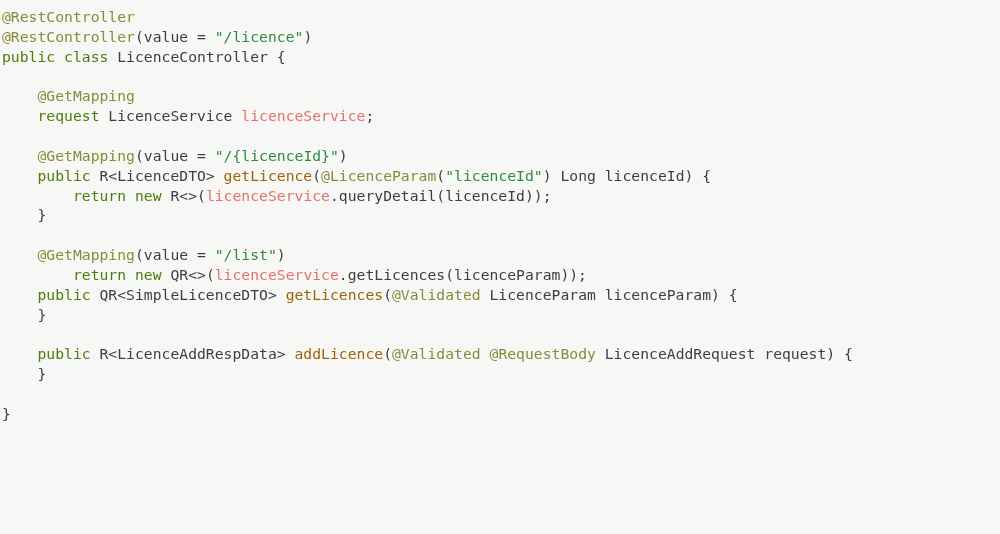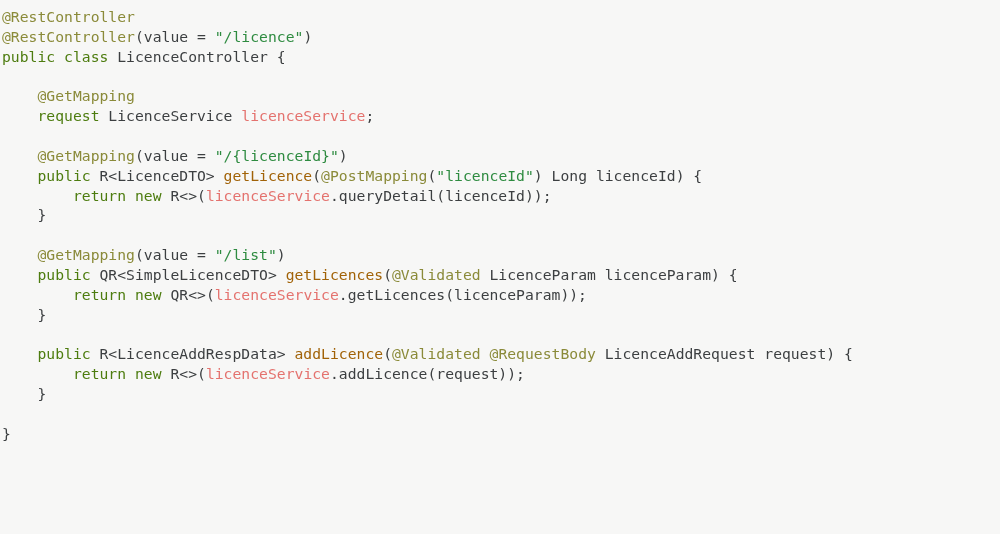--- a/index.html
+++ b/index.html
@@ -48,28 +48,27 @@
 <div id="code-surface">
   <div id="code-block">
       <div class="code-line"><span class="t-annotation">@RestController</span></div>
       <div class="code-line"><span class="t-annotation">@RestController</span><span class="t-plain">(</span><span class="t-plain">value</span><span class="t-plain"> = </span><span class="t-string">"/licence"</span><span class="t-plain">)</span></div>
       <div class="code-line"><span class="t-keyword">public</span><span class="t-plain"> </span><span class="t-keyword">class</span><span class="t-plain"> LicenceController {</span></div>
       <div class="code-line blank">&nbsp;</div>
       <div class="code-line"><span class="t-plain">    </span><span class="t-annotation">@GetMapping</span></div>
       <div class="code-line"><span class="t-plain">    </span><span class="t-keyword">request</span><span class="t-plain"> LicenceService </span><span class="t-field">licenceService</span><span class="t-plain">;</span></div>
       <div class="code-line blank">&nbsp;</div>
       <div class="code-line"><span class="t-plain">    </span><span class="t-annotation">@GetMapping</span><span class="t-plain">(</span><span class="t-plain">value</span><span class="t-plain"> = </span><span class="t-string">"/{licenceId}"</span><span class="t-plain">)</span></div>
-      <div class="code-line"><span class="t-plain">    </span><span class="t-keyword">public</span><span class="t-plain"> R&lt;LicenceDTO&gt; </span><span class="t-method">getLicence</span><span class="t-plain">(</span><span class="t-annotation">@PostMapping</span><span class="t-plain">(</span><span class="t-string">"licenceId"</span><span class="t-plain">) Long licenceId) {</span></div>
+      <div class="code-line"><span class="t-plain">    </span><span class="t-keyword">public</span><span class="t-plain"> R&lt;LicenceDTO&gt; </span><span class="t-method">getLicence</span><span class="t-plain">(</span><span class="t-annotation">@LicenceParam</span><span class="t-plain">(</span><span class="t-string">"licenceId"</span><span class="t-plain">) Long licenceId) {</span></div>
       <div class="code-line"><span class="t-plain">        </span><span class="t-keyword">return</span><span class="t-plain"> </span><span class="t-keyword">new</span><span class="t-plain"> R&lt;&gt;(</span><span class="t-field">licenceService</span><span class="t-plain">.queryDetail(licenceId));</span></div>
       <div class="code-line"><span class="t-plain">    }</span></div>
       <div class="code-line blank">&nbsp;</div>
       <div class="code-line"><span class="t-plain">    </span><span class="t-annotation">@GetMapping</span><span class="t-plain">(</span><span class="t-plain">value</span><span class="t-plain"> = </span><span class="t-string">"/list"</span><span class="t-plain">)</span></div>
+      <div class="code-line"><span class="t-plain">        </span><span class="t-keyword">return</span><span class="t-plain"> </span><span class="t-keyword">new</span><span class="t-plain"> QR&lt;&gt;(</span><span class="t-field">licenceService</span><span class="t-plain">.getLicences(licenceParam));</span></div>
       <div class="code-line"><span class="t-plain">    </span><span class="t-keyword">public</span><span class="t-plain"> QR&lt;SimpleLicenceDTO&gt; </span><span class="t-method">getLicences</span><span class="t-plain">(</span><span class="t-annotation">@Validated</span><span class="t-plain"> LicenceParam licenceParam) {</span></div>
-      <div class="code-line"><span class="t-plain">        </span><span class="t-keyword">return</span><span class="t-plain"> </span><span class="t-keyword">new</span><span class="t-plain"> QR&lt;&gt;(</span><span class="t-field">licenceService</span><span class="t-plain">.getLicences(licenceParam));</span></div>
       <div class="code-line"><span class="t-plain">    }</span></div>
       <div class="code-line blank">&nbsp;</div>
       <div class="code-line"><span class="t-plain">    </span><span class="t-keyword">public</span><span class="t-plain"> R&lt;LicenceAddRespData&gt; </span><span class="t-method">addLicence</span><span class="t-plain">(</span><span class="t-annotation">@Validated</span><span class="t-plain"> </span><span class="t-annotation">@RequestBody</span><span class="t-plain"> LicenceAddRequest request) {</span></div>
-      <div class="code-line"><span class="t-plain">        </span><span class="t-keyword">return</span><span class="t-plain"> </span><span class="t-keyword">new</span><span class="t-plain"> R&lt;&gt;(</span><span class="t-field">licenceService</span><span class="t-plain">.addLicence(request));</span></div>
       <div class="code-line"><span class="t-plain">    }</span></div>
       <div class="code-line blank">&nbsp;</div>
       <div class="code-line"><span class="t-plain">}</span></div>
     </div>
 </div>
 
 </body></html>

